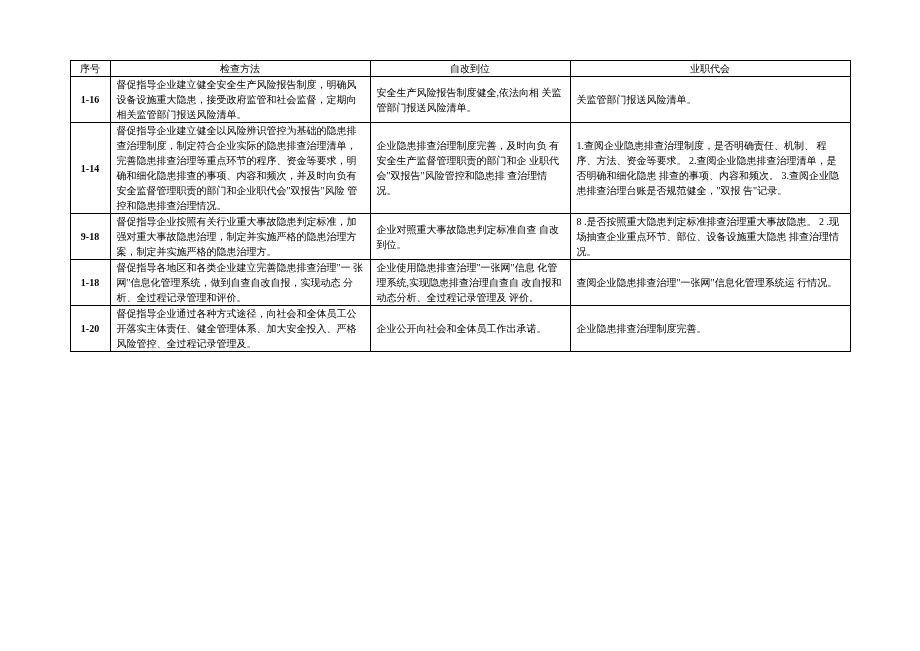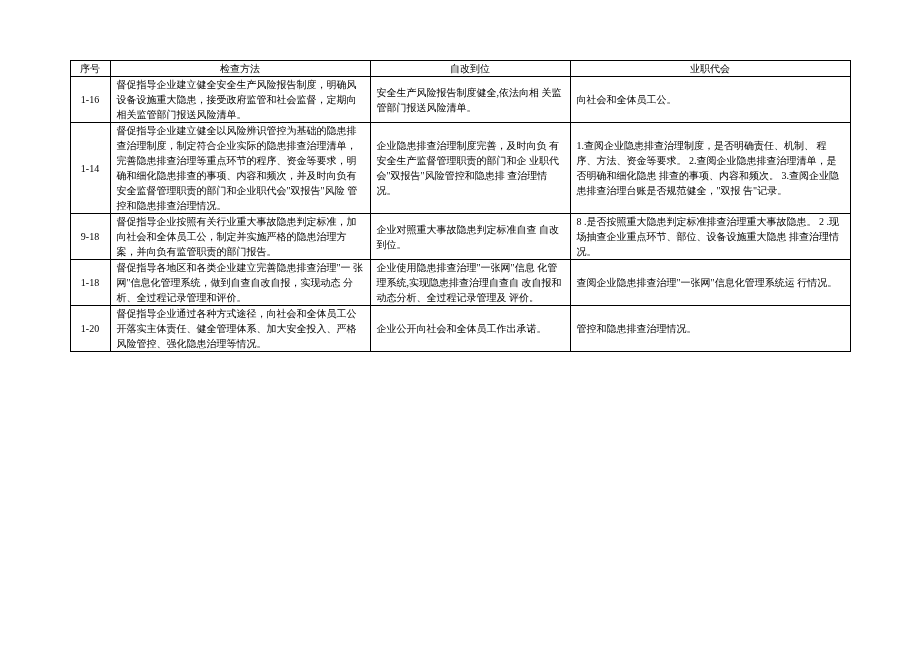--- a/index.html
+++ b/index.html
@@ -31,21 +31,21 @@
       text-align: left;
     }
     th {
       text-align: center;
       font-weight: normal;
     }
     .col-idx  { width: 40px; text-align: center; }
     .col-task { width: 260px; }
     .col-key  { width: 200px; }
     .col-meth { width: 280px; }
-    td.idx { text-align: center; }
+    td.idx { text-align: center; font-weight: bold; }
   </style>
 </head>
 <body>
 
 <table>
   <colgroup>
     <col class="col-idx">
     <col class="col-task">
     <col class="col-key">
     <col class="col-meth">
@@ -56,43 +56,43 @@
       <th>检查方法</th>
       <th>自改到位</th>
       <th>业职代会</th>
     </tr>
   </thead>
   <tbody>
     <tr>
       <td class="idx">1-16</td>
       <td>督促指导企业建立健全安全生产风险报告制度，明确风 设备设施重大隐患，接受政府监管和社会监督，定期向 相关监管部门报送风险清单。</td>
       <td>安全生产风险报告制度健全,依法向相 关监管部门报送风险清单。</td>
-      <td>向社会和全体员工公。</td>
+      <td>关监管部门报送风险清单。</td>
     </tr>
     <tr>
       <td class="idx">1-14</td>
       <td>督促指导企业建立健全以风险辨识管控为基础的隐患排 查治理制度，制定符合企业实际的隐患排查治理清单， 完善隐患排查治理等重点环节的程序、资金等要求，明 确和细化隐患排查的事项、内容和频次，并及时向负有 安全监督管理职责的部门和企业职代会"双报告"风险 管控和隐患排查治理情况。</td>
       <td>企业隐患排查治理制度完善，及时向负 有安全生产监督管理职责的部门和企 业职代会"双报告"风险管控和隐患排 查治理情况。</td>
       <td>1.查阅企业隐患排查治理制度，是否明确责任、机制、 程序、方法、资金等要求。
 2.查阅企业隐患排查治理清单，是否明确和细化隐患 排查的事项、内容和频次。
 3.查阅企业隐患排查治理台账是否规范健全，"双报 告"记录。</td>
     </tr>
     <tr>
       <td class="idx">9-18</td>
-      <td>督促指导企业按照有关行业重大事故隐患判定标准，加 向社会和全体员工公，制定并实施严格的隐患治理方 案，并向负有监管职责的部门报告。</td>
+      <td>督促指导企业按照有关行业重大事故隐患判定标准，加 强对重大事故隐患治理，制定并实施严格的隐患治理方 案，制定并实施严格的隐患治理方。</td>
       <td>企业对照重大事故隐患判定标准自查 自改到位。</td>
       <td>8 .是否按照重大隐患判定标准排查治理重大事故隐患。
 2 .现场抽查企业重点环节、部位、设备设施重大隐患 排查治理情况。</td>
     </tr>
     <tr>
       <td class="idx">1-18</td>
       <td>督促指导各地区和各类企业建立完善隐患排查治理"一 张网"信息化管理系统，做到自查自改自报，实现动态 分析、全过程记录管理和评价。</td>
       <td>企业使用隐患排查治理"一张网"信息 化管理系统,实现隐患排查治理自查自 改自报和动态分析、全过程记录管理及 评价。</td>
       <td>查阅企业隐患排查治理"一张网"信息化管理系统运 行情况。</td>
     </tr>
     <tr>
       <td class="idx">1-20</td>
-      <td>督促指导企业通过各种方式途径，向社会和全体员工公 开落实主体责任、健全管理体系、加大安全投入、严格 风险管控、强化隐患治理等情况。</td>
+      <td>督促指导企业通过各种方式途径，向社会和全体员工公 开落实主体责任、健全管理体系、加大安全投入、严格 风险管控、全过程记录管理及。</td>
       <td>企业公开向社会和全体员工作出承诺。</td>
-      <td>管控和隐患排查治理情况。</td>
+      <td>企业隐患排查治理制度完善。</td>
     </tr>
   </tbody>
 </table>
 
 </body></html>

